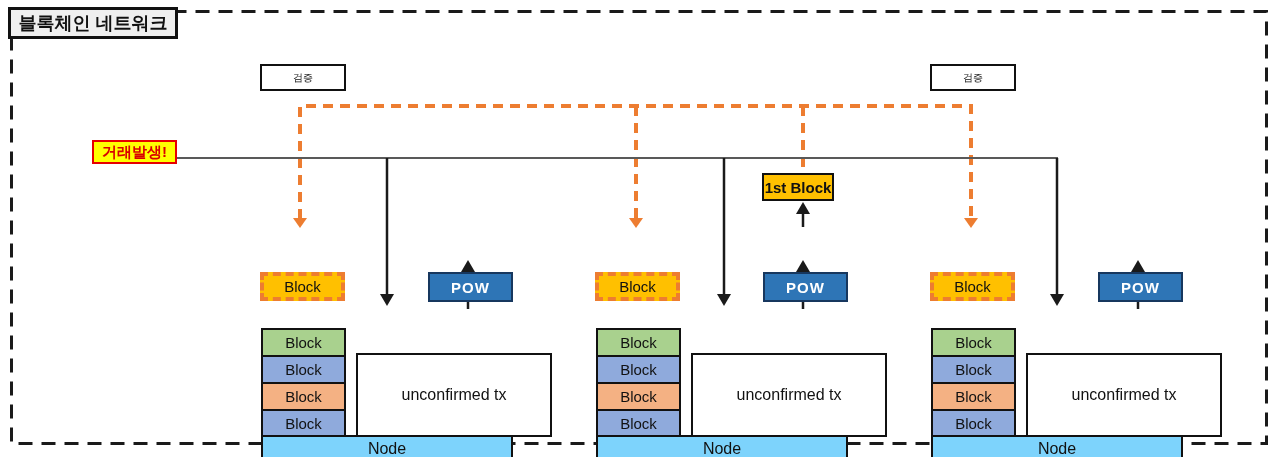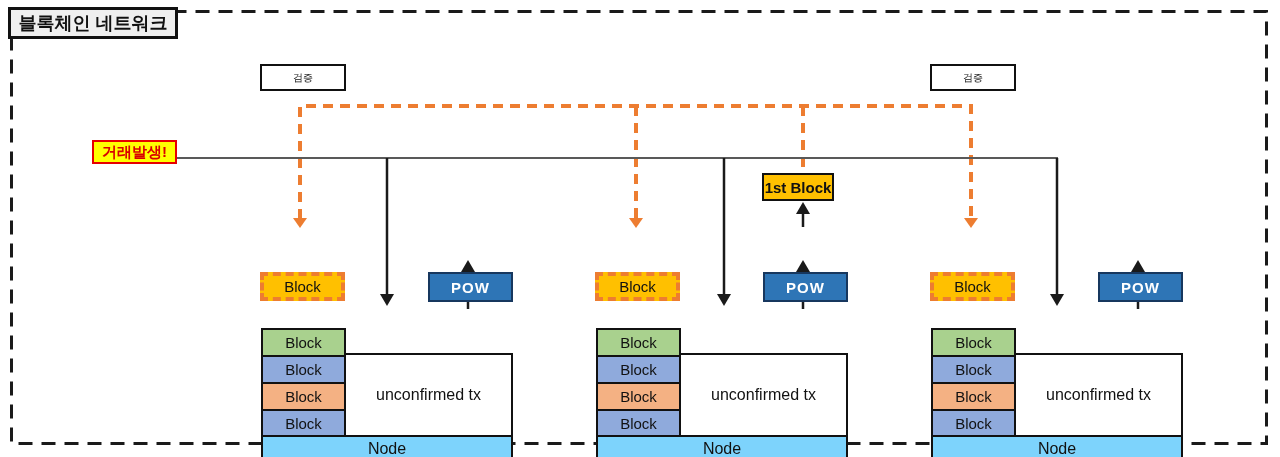--- a/index.html
+++ b/index.html
@@ -60,21 +60,21 @@
     color:#fff; font-size:15px; font-weight:bold; letter-spacing:1px;
   }
 
   .stack-row { left:1px; width:85px; height:29px; border:2px solid #111; font-size:15px; color:#111; }
   .row-0 { top:56px;  background:#a9d18e; }
   .row-1 { top:83px;  background:#8faadc; }
   .row-2 { top:110px; background:#f4b183; }
   .row-3 { top:137px; background:#8faadc; }
 
   .unconfirmed {
-    left:84px; top:81px; width:169px; height:84px;
+    left:96px; top:81px; width:196px; height:84px;
     background:#fff; border:2px solid #111; font-size:16px; color:#111;
   }
 
   .node-bar {
     left:1px; top:163px; width:252px; height:28px;
     background:#7dd3fc; border:2px solid #111; font-size:16px; color:#111;
   }
 </style>
 </head>
 <body>

